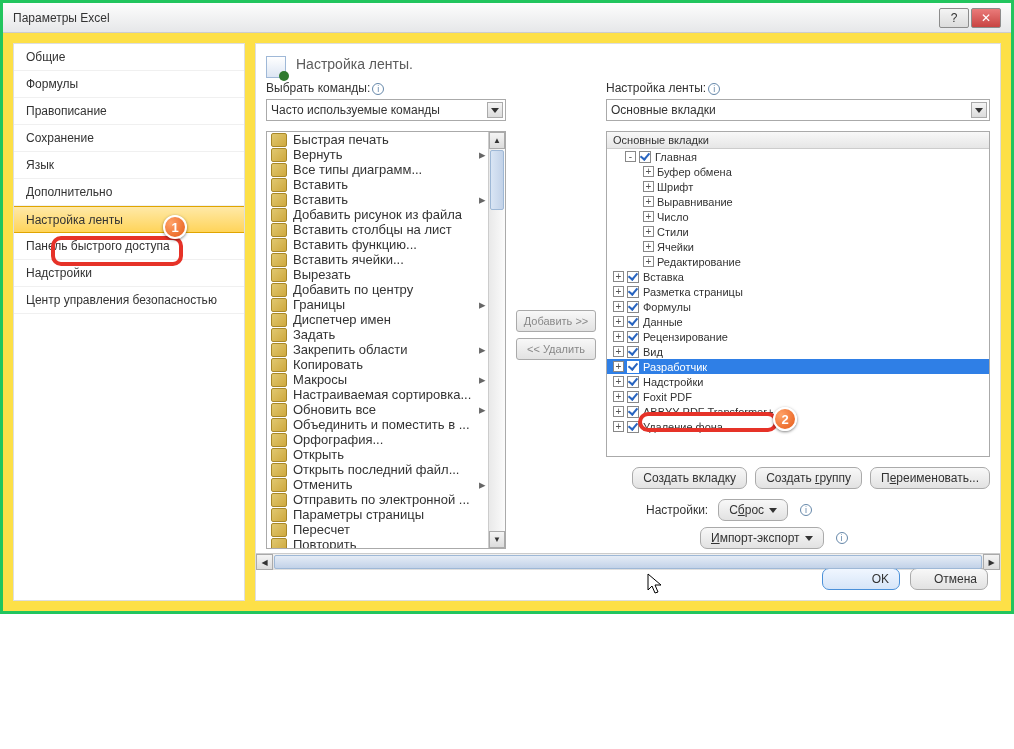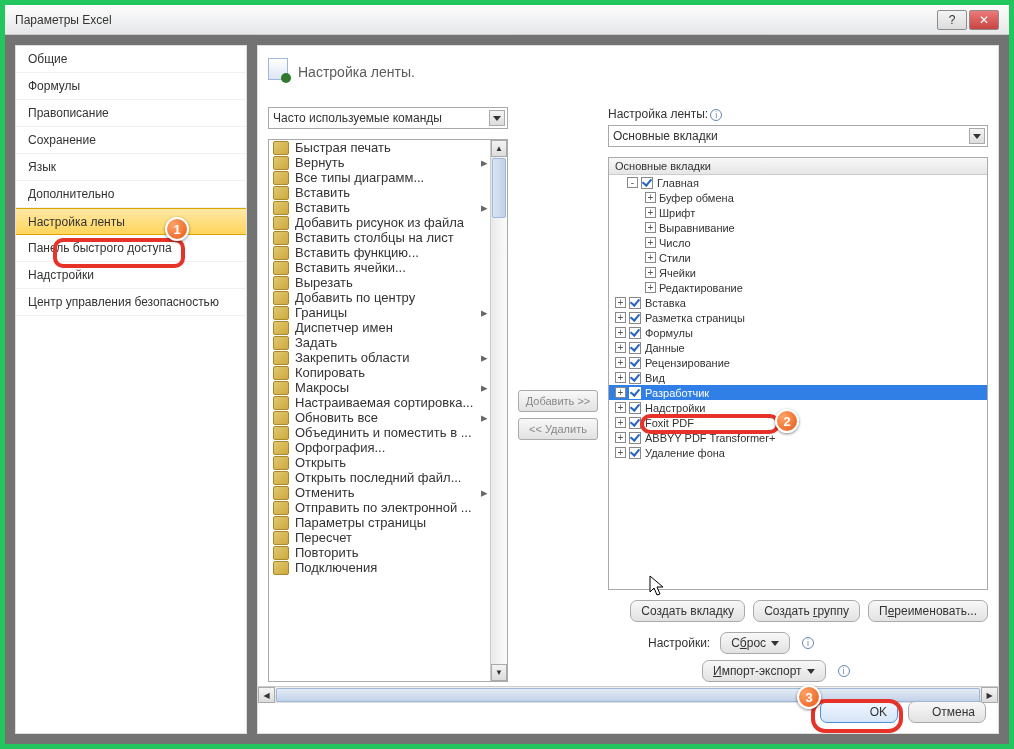--- a/index.html
+++ b/index.html
@@ -1,27 +1,27 @@
 <!DOCTYPE html>
 <html><head>
 <meta charset="utf-8">
 <style>
 html,body{margin:0;padding:0;font-family:"Segoe UI",Tahoma,sans-serif;font-size:12px;background:#fff;color:#333}
 *{box-sizing:border-box}
-.window{position:relative;width:1014px;height:749px;background:#737373;border:5px solid #22c55e}
+.window{position:relative;width:1014px;height:614px;background:#fde047;border:3px solid #22c55e}
 .titlebar{height:30px;background:linear-gradient(#fdfdfd,#e6e7e9);display:flex;align-items:center;padding:0 10px;border-bottom:1px solid #ccc}
 .titlebar .title{flex:1;color:#333}
 .titlebar .winbtn{width:30px;height:20px;margin-left:2px;display:flex;align-items:center;justify-content:center;border:1px solid #8c8c8c;border-radius:2px;background:linear-gradient(#f4f4f4,#dcdcdc);cursor:default}
 .titlebar .winbtn.close{background:linear-gradient(#ea7b7a,#c84442);color:#fff}
 .body{position:absolute;top:30px;left:0;right:0;bottom:0;display:flex;padding:10px;gap:10px}
 .nav{width:232px;background:#fff;border:1px solid #dedede}
 .nav-item{height:27px;line-height:27px;padding-left:12px;border-bottom:1px solid #f0f0f0;cursor:default}
 .nav-item.sel{background:linear-gradient(#ffe9a7,#ffd45a);border:1px solid #e0a500;border-left:none;border-right:none}
 .main{flex:1;border:1px solid #dedede;background:#fff;display:flex;flex-direction:column;padding:12px 10px 10px;position:relative}
-.hdr{display:flex;align-items:flex-end;gap:10px;margin-bottom:27px}
+.hdr{display:flex;align-items:flex-start;gap:10px;margin-bottom:3px}
 .hdr .hicon{width:20px;height:22px;background:linear-gradient(#fff,#dde6f3);border:1px solid #9fb8d7;position:relative}
 .hdr .hicon::after{content:"";position:absolute;right:-4px;bottom:-4px;width:10px;height:10px;background:#2f7a2f;border-radius:50%}
 .hdr .htxt{font-size:14px;color:#5c5c5c}
 .cols{display:flex;flex:1;gap:10px;min-height:0}
 .leftcol{width:240px;display:flex;flex-direction:column}
 .midcol{width:80px;display:flex;flex-direction:column;align-items:stretch;justify-content:center;gap:6px;padding-top:40px}
 .rightcol{flex:1;display:flex;flex-direction:column}
 .lbl{margin-bottom:4px}
 .info{display:inline-block;width:12px;height:12px;border:1px solid #68a;border-radius:50%;color:#68a;font-size:9px;text-align:center;line-height:10px;margin-left:2px}
 .dd{height:22px;background:#fff;border:1px solid #aaa;display:flex;align-items:center;padding:0 4px;margin-bottom:10px;position:relative}
@@ -83,20 +83,21 @@
         <div class="nav-item">Центр управления безопасностью</div>
       </div>
     <div class="main">
       <div class="hdr">
         <div class="hicon"></div>
         <div class="htxt">Настройка ленты.</div>
       </div>
       <div class="cols">
 
         <div class="leftcol">
+          <div class="lbl"><span>Выбрать команды:</span><span class="info">i</span></div>
           <div class="dd">
             <span>Часто используемые команды</span>
             <div class="ddarr">
                 <div class="tri"></div>
               </div>
           </div>
           <div class="listbox">
             <div class="inner" id="cmds">
                 <div class="cmd-it">
                   <span class="ic"></span>

